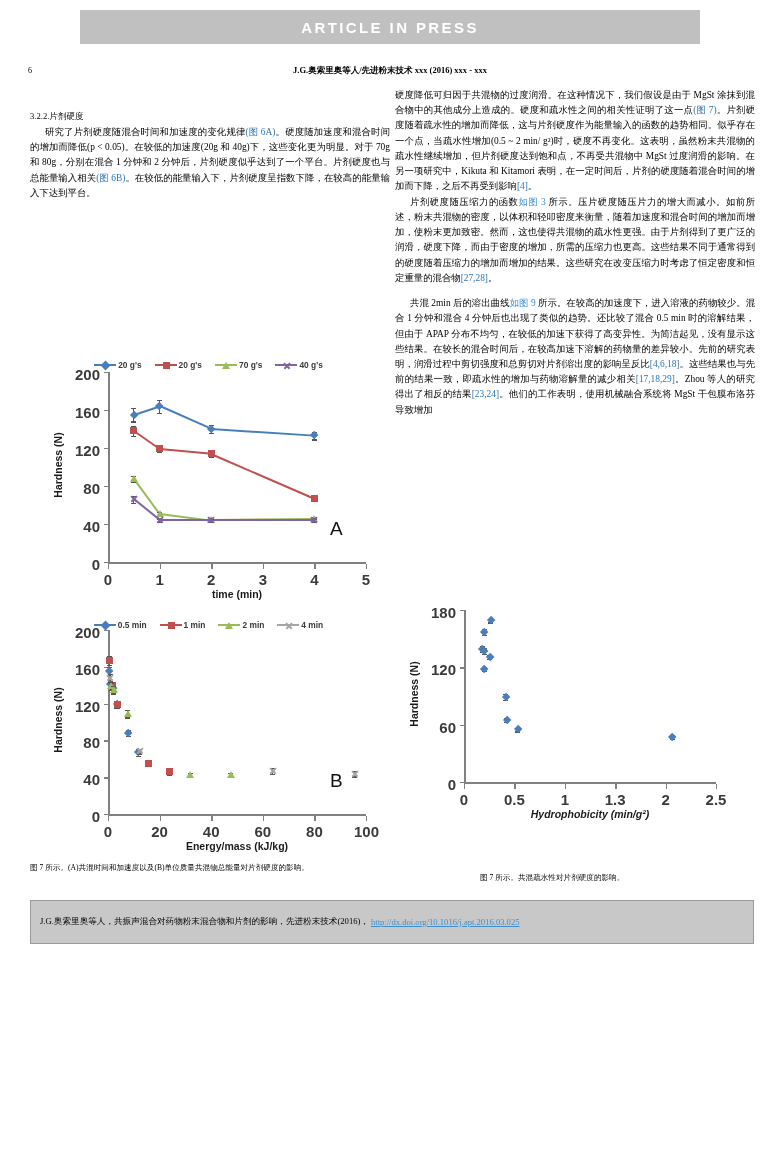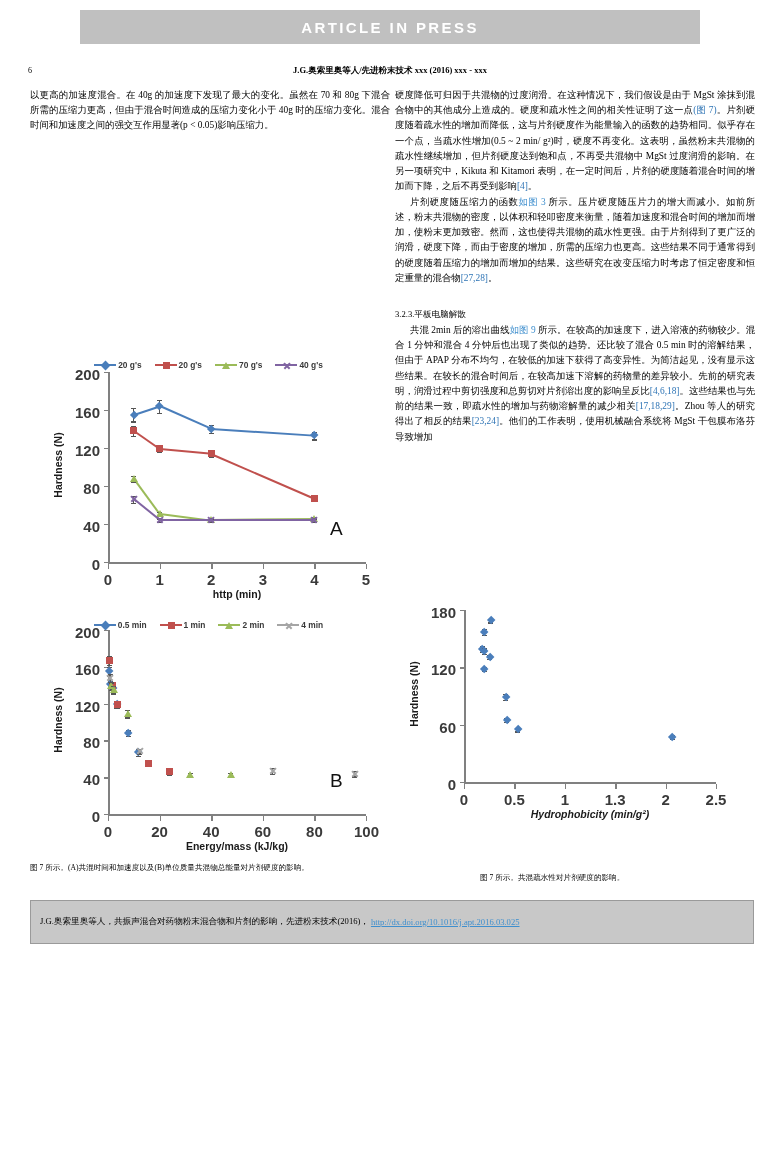--- a/index.html
+++ b/index.html
@@ -144,29 +144,29 @@
 <body>
 
 <div class="press-banner">
   <span>ARTICLE  IN  PRESS</span>
 </div>
 
 <div class="page-num">6</div>
 <div class="running-head">J.G.奥索里奥等人/先进粉末技术 xxx (2016) xxx - xxx</div>
 
 <div class="col left">
-  <p class="noindent"><span>以更高的加速度混合。在 40g 的加速度下发现了最大的变化。虽然在 70 和 80g 下混合所需的压缩力更高，但由于混合时间造成的压缩力变化小于 40g 时的压缩力变化。混合时间和加速度之间的强交互作用显著(p &lt; 0.05)影响压缩力。</span></p>
   <div class="gap"></div>
+  <div class="sec-head">3.2.2.片剂硬度</div>
+  <p><span>研究了片剂硬度随混合时间和加速度的变化规律</span><span class="ref">(图 6A)</span><span>。硬度随加速度和混合时间的增加而降低(p &lt; 0.05)。在较低的加速度(20g 和 40g)下，这些变化更为明显。对于 70g 和 80g，分别在混合 1 分钟和 2 分钟后，片剂硬度似乎达到了一个平台。片剂硬度也与总能量输入相关</span><span class="ref">(图 6B)</span><span>。在较低的能量输入下，片剂硬度呈指数下降，在较高的能量输入下达到平台。</span></p>
 </div>
 
 <div class="col right">
   <p class="noindent"><span>硬度降低可归因于共混物的过度润滑。在这种情况下，我们假设是由于 MgSt 涂抹到混合物中的其他成分上造成的。硬度和疏水性之间的相关性证明了这一点</span><span class="ref">(图 7)</span><span>。片剂硬度随着疏水性的增加而降低，这与片剂硬度作为能量输入的函数的趋势相同。似乎存在一个点，当疏水性增加(0.5 ~ 2 min/ g²)时，硬度不再变化。这表明，虽然粉末共混物的疏水性继续增加，但片剂硬度达到饱和点，不再受共混物中 MgSt 过度润滑的影响。在另一项研究中，Kikuta 和 Kitamori 表明，在一定时间后，片剂的硬度随着混合时间的增加而下降，之后不再受到影响</span><span class="ref">[4]</span><span>。</span></p>
   <p><span>片剂硬度随压缩力的函数</span><span class="lnk">如图 3</span><span> 所示。压片硬度随压片力的增大而减小。如前所述，粉末共混物的密度，以体积和轻叩密度来衡量，随着加速度和混合时间的增加而增加，使粉末更加致密。然而，这也使得共混物的疏水性更强。由于片剂得到了更广泛的润滑，硬度下降，而由于密度的增加，所需的压缩力也更高。这些结果不同于通常得到的硬度随着压缩力的增加而增加的结果。这些研究在改变压缩力时考虑了恒定密度和恒定重量的混合物</span><span class="ref">[27,28]</span><span>。</span></p>
   <div class="gap"></div>
-  <div class="sec-head">3.2.3.平板电脑解散</div>
   <p><span>共混 2min 后的溶出曲线</span><span class="lnk">如图 9</span><span> 所示。在较高的加速度下，进入溶液的药物较少。混合 1 分钟和混合 4 分钟后也出现了类似的趋势。还比较了混合 0.5 min 时的溶解结果，但由于 APAP 分布不均匀，在较低的加速下获得了高变异性。为简洁起见，没有显示这些结果。在较长的混合时间后，在较高加速下溶解的药物量的差异较小。先前的研究表明，润滑过程中剪切强度和总剪切对片剂溶出度的影响呈反比</span><span class="ref">[4,6,18]</span><span>。这些结果也与先前的结果一致，即疏水性的增加与药物溶解量的减少相关</span><span class="ref">[17,18,29]</span><span>。Zhou 等人的研究得出了相反的结果</span><span class="ref">[23,24]</span><span>。他们的工作表明，使用机械融合系统将 MgSt 干包膜布洛芬导致增加</span></p>
 </div>
 
 <div class="chart-wrap" id="chartA">
   <div class="legend">
       <div class="item">
         <div class="swatch" style="color: rgb(74, 126, 187);">
           <div class="line" style="background: rgb(74, 126, 187);"></div>
           <div class="mk diamond" style="background: rgb(74, 126, 187);"></div>
         </div>
@@ -214,21 +214,21 @@
       <div class="tick" style="left: 133.6px; top: 208px; width: 1.4px; height: 5px;"></div>
       <div class="tlabel" style="left: 121.6px; top: 215px; width: 24px; text-align: center;">1</div>
       <div class="tick" style="left: 185.2px; top: 208px; width: 1.4px; height: 5px;"></div>
       <div class="tlabel" style="left: 173.2px; top: 215px; width: 24px; text-align: center;">2</div>
       <div class="tick" style="left: 236.8px; top: 208px; width: 1.4px; height: 5px;"></div>
       <div class="tlabel" style="left: 224.8px; top: 215px; width: 24px; text-align: center;">3</div>
       <div class="tick" style="left: 288.4px; top: 208px; width: 1.4px; height: 5px;"></div>
       <div class="tlabel" style="left: 276.4px; top: 215px; width: 24px; text-align: center;">4</div>
       <div class="tick" style="left: 340px; top: 208px; width: 1.4px; height: 5px;"></div>
       <div class="tlabel" style="left: 328px; top: 215px; width: 24px; text-align: center;">5</div>
-      <div class="axis-title" style="left: 82px; width: 258px; text-align: center; top: 232px;">http (min)</div>
+      <div class="axis-title" style="left: 82px; width: 258px; text-align: center; top: 232px;">time (min)</div>
       <div class="axis-title ylab-rot" style="left: -28px; width: 120px; text-align: center; top: 103px;">Hardness (N)</div>
       <div class="panel-letter" style="left: 304px; top: 162px;">A</div>
       <div style="position: absolute; background: rgb(74, 126, 187); height: 1.8px; width: 27.1798px; left: 107.8px; top: 57.85px; transform-origin: 0px 50%; transform: rotate(-18.335deg);"></div>
       <div style="position: absolute; background: rgb(74, 126, 187); height: 1.8px; width: 56.4128px; left: 133.6px; top: 49.3px; transform-origin: 0px 50%; transform: rotate(23.8387deg);"></div>
       <div style="position: absolute; background: rgb(74, 126, 187); height: 1.8px; width: 103.414px; left: 185.2px; top: 72.1px; transform-origin: 0px 50%; transform: rotate(3.68693deg);"></div>
       <div class="ebar" style="background: rgb(85, 85, 85); left: 107.1px; top: 52.1px; height: 13.3px;"></div>
       <div class="ecap" style="background: rgb(85, 85, 85); left: 105.3px; top: 52.1px;"></div>
       <div class="ecap" style="background: rgb(85, 85, 85); left: 105.3px; top: 65.4px;"></div>
       <div class="pt" style="color: rgb(74, 126, 187); left: 104.6px; top: 55.55px;">
         <div class="dm" style="background: rgb(74, 126, 187);"></div>

